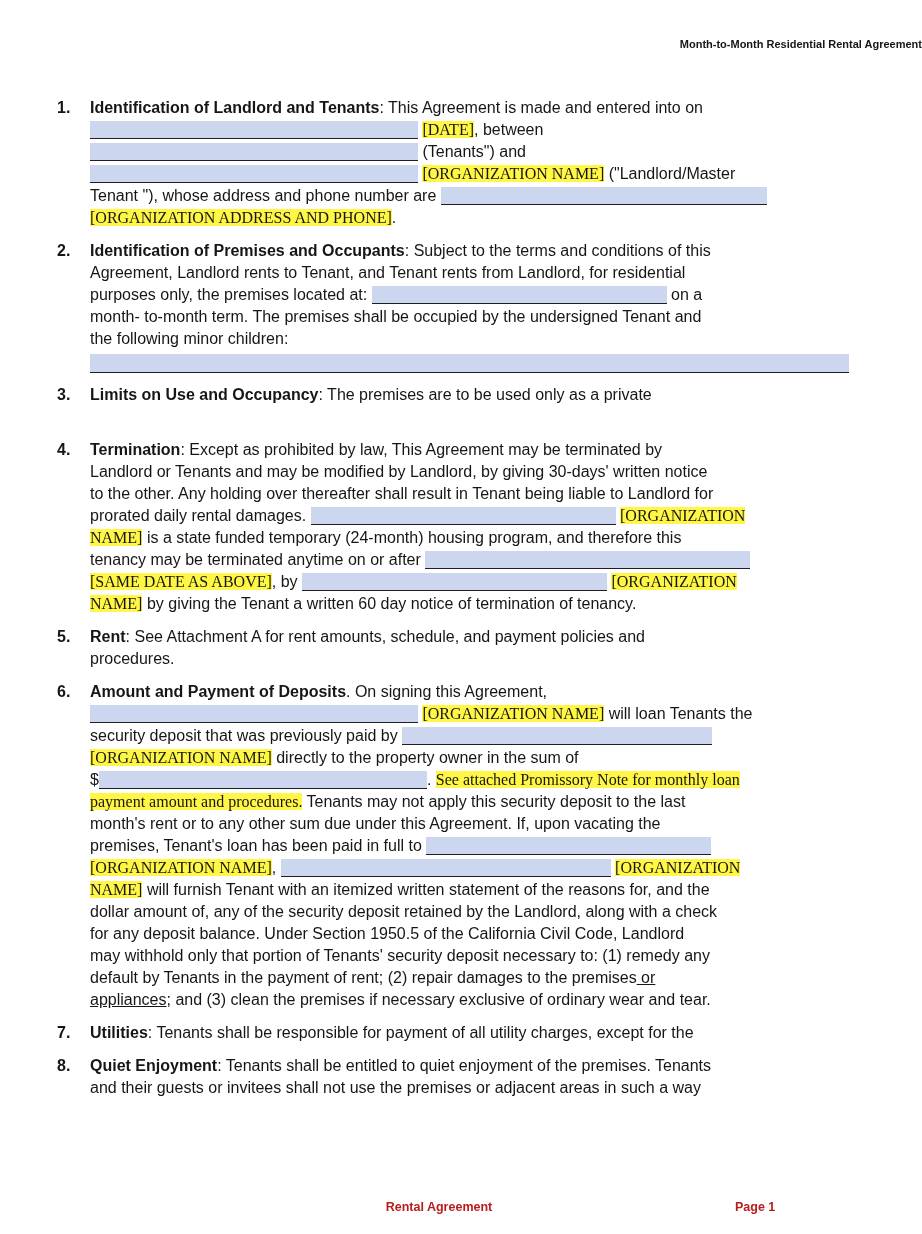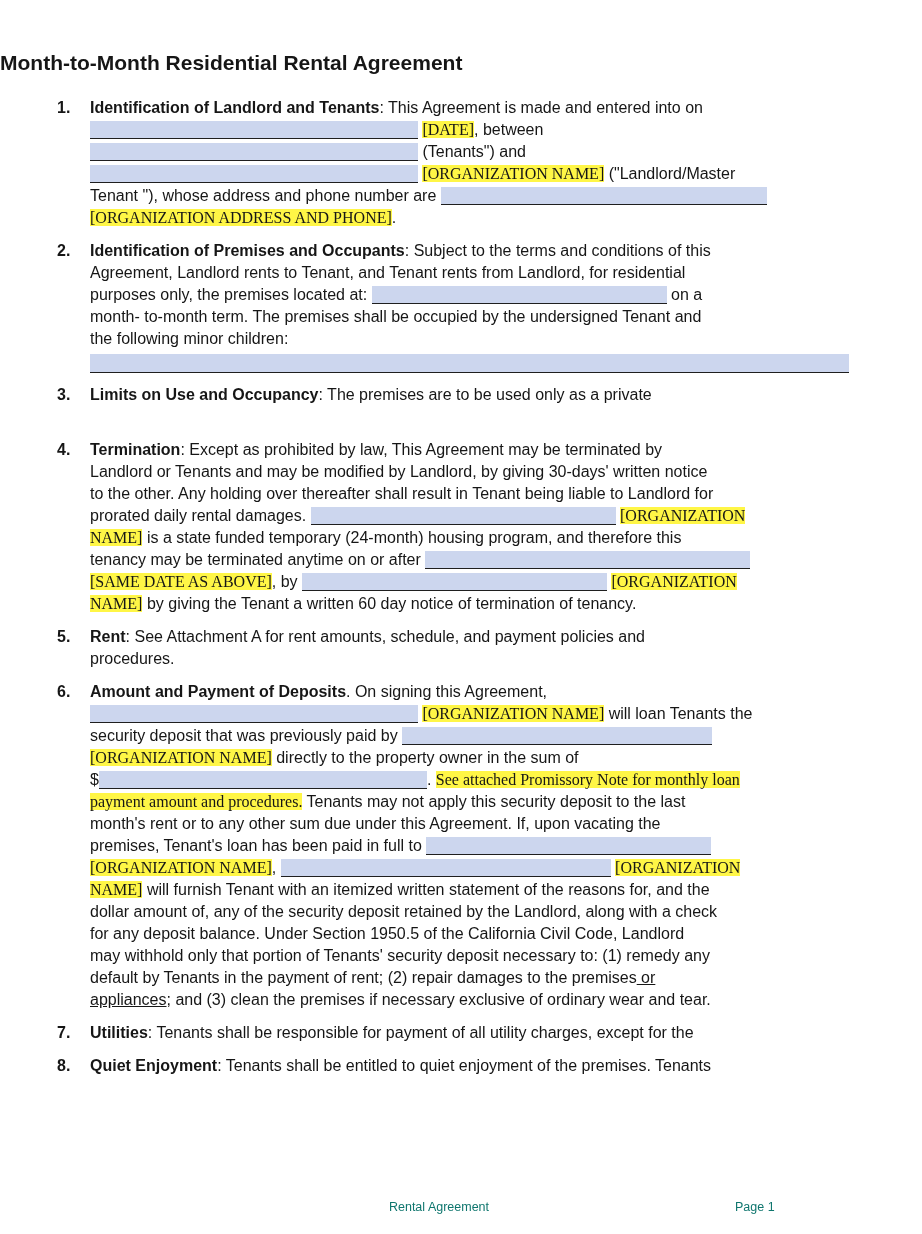--- a/index.html
+++ b/index.html
@@ -9,24 +9,24 @@
     width: 922px;
     height: 1234px;
     background: #ffffff;
     font-family: "Liberation Sans", sans-serif;
     font-size: 16px;
     line-height: 22px;
     color: #161616;
     overflow: hidden;
   }
   .title {
-    padding-top: 52px;
-    text-align: left;
+    padding-top: 33px;
+    text-align: right;
     font-weight: bold;
-    font-size: 21px;
+    font-size: 11px;
   }
   .sections {
     position: absolute;
     top: 97px;
     left: 57px;
     width: 792px;
   }
   .section { display: flex; margin-bottom: 11px; }
   .num { flex: 0 0 33px; width: 33px; font-weight: bold; }
   .body { width: 759px; }
@@ -46,22 +46,22 @@
     height: 19px;
     margin-top: 4px;
   }
   .footer {
     position: absolute;
     top: 1196px;
     left: 0;
     width: 100%;
     height: 20px;
     font-size: 12.5px;
-    font-weight: normal;
-    color: #0f766e;
+    font-weight: bold;
+    color: #b91c1c;
   }
   .footer .doc {
     position: absolute;
     left: 0;
     width: 100%;
     text-align: center;
     transform: translateX(-22px);
   }
   .footer .pg { position: absolute; left: 735px; }
 </style>
@@ -94,20 +94,20 @@
       <div class="section">
         <div class="num">6.</div>
         <div class="body"><span class="b">Amount and Payment of Deposits</span><span class="t">. On signing this Agreement,</span><br><span class="blank" style="width: 328px;"></span><span class="t"> </span><span class="hl">[ORGANIZATION NAME]</span><span class="t"> will loan Tenants the</span><br><span class="t">security deposit that was previously paid by </span><span class="blank" style="width: 310px;"></span><br><span class="hl">[ORGANIZATION NAME]</span><span class="t"> directly to the property owner in the sum of</span><br><span class="t">$</span><span class="blank" style="width: 328px;"></span><span class="t">. </span><span class="hl">See attached Promissory Note for monthly loan</span><br><span class="hl">payment amount and procedures.</span><span class="t"> Tenants may not apply this security deposit to the last</span><br><span class="t">month's rent or to any other sum due under this Agreement. If, upon vacating the</span><br><span class="t">premises, Tenant's loan has been paid in full to </span><span class="blank" style="width: 285px;"></span><br><span class="hl">[ORGANIZATION NAME]</span><span class="t">, </span><span class="blank" style="width: 330px;"></span><span class="t"> </span><span class="hl">[ORGANIZATION</span><br><span class="hl">NAME]</span><span class="t"> will furnish Tenant with an itemized written statement of the reasons for, and the</span><br><span class="t">dollar amount of, any of the security deposit retained by the Landlord, along with a check</span><br><span class="t">for any deposit balance. Under Section 1950.5 of the California Civil Code, Landlord</span><br><span class="t">may withhold only that portion of Tenants' security deposit necessary to: (1) remedy any</span><br><span class="t">default by Tenants in the payment of rent; (2) repair damages to the premises</span><span class="u"> or</span><br><span class="u">appliances</span><span class="t">; and (3) clean the premises if necessary exclusive of ordinary wear and tear.</span></div>
       </div>
       <div class="section">
         <div class="num">7.</div>
         <div class="body"><span class="b">Utilities</span><span class="t">: Tenants shall be responsible for payment of all utility charges, except for the</span><br></div>
       </div>
       <div class="section">
         <div class="num">8.</div>
-        <div class="body"><span class="b">Quiet Enjoyment</span><span class="t">: Tenants shall be entitled to quiet enjoyment of the premises. Tenants</span><br></div>
+        <div class="body"><span class="b">Quiet Enjoyment</span><span class="t">: Tenants shall be entitled to quiet enjoyment of the premises. Tenants</span><br><span class="t">and their guests or invitees shall not use the premises or adjacent areas in such a way</span></div>
       </div>
     </div>
   <div class="footer">
     <span class="doc">Rental Agreement</span>
     <span class="pg">Page 1</span>
   </div>
 </div>
 
 </body></html>

